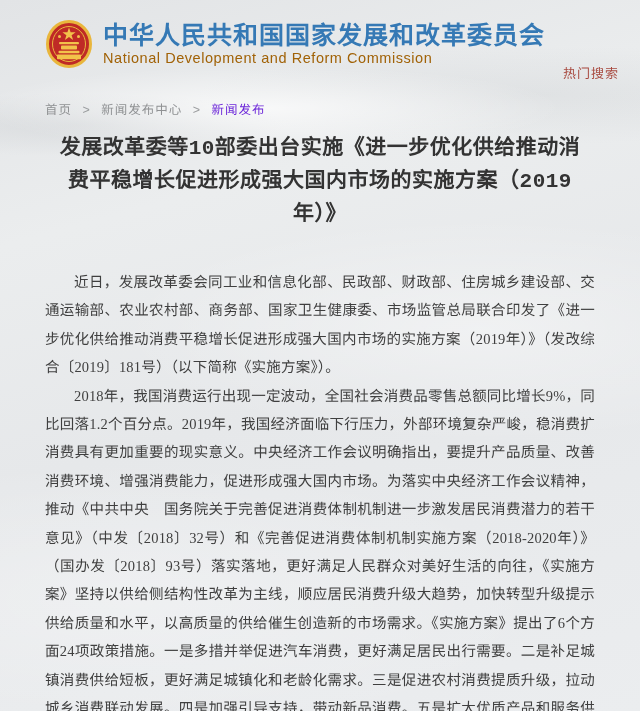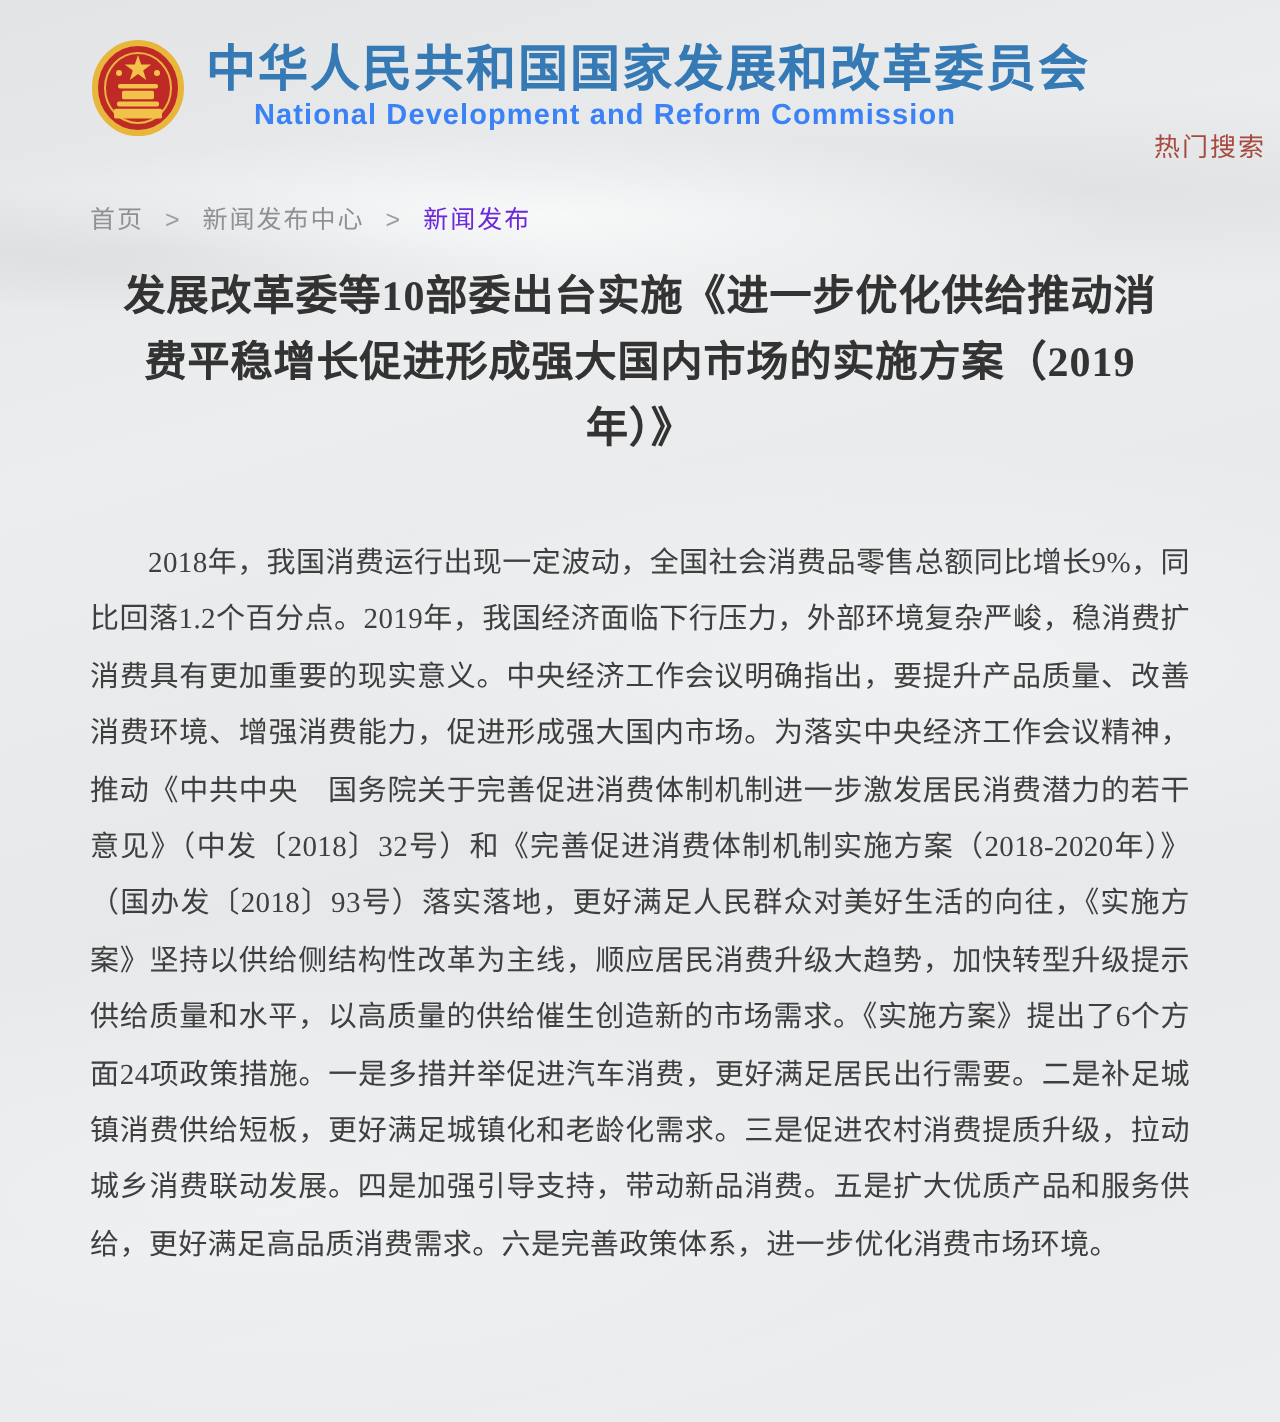--- a/index.html
+++ b/index.html
@@ -23,45 +23,45 @@
     position: absolute; left: 46px; top: 20px;
     display: flex; align-items: flex-start; text-decoration: none; cursor: pointer;
   }
   .emblem { width: 46px; height: 48px; margin-right: 11px; flex: 0 0 auto; }
   .brand-titles { padding-top: 1px; }
   .title-cn {
     font-size: 25px; font-weight: bold; letter-spacing: 1px;
     color: #3579b5; line-height: 28px; white-space: nowrap;
   }
   .title-en {
-    font-size: 14.5px; font-weight: bold; color: #3b82f6;
-    letter-spacing: 0.55px; line-height: 19px; white-space: nowrap; margin-left: 24px;
+    font-size: 14.5px; font-weight: normal; color: #a16207;
+    letter-spacing: 0.55px; line-height: 19px; white-space: nowrap;
   }
   .hot-search {
-    position: absolute; right: 7px; top: 63px;
+    position: absolute; right: 21px; top: 63px;
     font-size: 13px; color: #a8493f; text-decoration: none; cursor: pointer;
     letter-spacing: 1px;
   }
 
   
   .breadcrumb {
     position: absolute; left: 45px; top: 99px;
     font-size: 12.5px; color: #8f9193; letter-spacing: 1px;
   }
   .breadcrumb a { color: #8f9193; text-decoration: none; cursor: pointer; font-family: Liberation Mono, monospace; }
   .breadcrumb .sep { margin: 0 6px; color: #9a9c9e; }
   .breadcrumb .current { color: #6d28d9; }
 
   
   .article { position: absolute; left: 0; top: 126px; width: 640px; }
   .article-title {
     margin: 6px 52px 0 52px;
     font-size: 21px; font-weight: bold; color: #333;
     line-height: 33px; text-align: center; letter-spacing: 0.5px;
-    font-family: Liberation Serif, serif;
+    font-family: Liberation Mono, monospace;
   }
   .article-body { margin: 37px 45px 0 45px; }
   .article-body p {
     font-family: "Liberation Serif", "DejaVu Serif", serif;
     font-size: 14.5px; color: #3f3f3f;
     line-height: 28.4px; text-align: justify; text-indent: 2em;
     letter-spacing: 0.2px;
   }
 </style>
 </head>
@@ -97,17 +97,18 @@
     <a>首页</a>
     <span class="sep">&gt;</span>
     <a>新闻发布中心</a>
     <span class="sep">&gt;</span>
     <span class="current">新闻发布</span>
   </nav>
 
   <main class="article">
     <h1 class="article-title">发展改革委等10部委出台实施《进一步优化供给推动消费平稳增长促进形成强大国内市场的实施方案（2019年）》</h1>
     <div class="article-body">
+      <p>近日，发展改革委会同工业和信息化部、民政部、财政部、住房城乡建设部、交通运输部、农业农村部、商务部、国家卫生健康委、市场监管总局联合印发了《进一步优化供给推动消费平稳增长促进形成强大国内市场的实施方案（2019年）》（发改综合〔2019〕181号）（以下简称《实施方案》）。</p>
       <p>2018年，我国消费运行出现一定波动，全国社会消费品零售总额同比增长9%，同比回落1.2个百分点。2019年，我国经济面临下行压力，外部环境复杂严峻，稳消费扩消费具有更加重要的现实意义。中央经济工作会议明确指出，要提升产品质量、改善消费环境、增强消费能力，促进形成强大国内市场。为落实中央经济工作会议精神，推动《中共中央　国务院关于完善促进消费体制机制进一步激发居民消费潜力的若干意见》（中发〔2018〕32号）和《完善促进消费体制机制实施方案（2018-2020年）》（国办发〔2018〕93号）落实落地，更好满足人民群众对美好生活的向往，《实施方案》坚持以供给侧结构性改革为主线，顺应居民消费升级大趋势，加快转型升级提示供给质量和水平，以高质量的供给催生创造新的市场需求。《实施方案》提出了6个方面24项政策措施。一是多措并举促进汽车消费，更好满足居民出行需要。二是补足城镇消费供给短板，更好满足城镇化和老龄化需求。三是促进农村消费提质升级，拉动城乡消费联动发展。四是加强引导支持，带动新品消费。五是扩大优质产品和服务供给，更好满足高品质消费需求。六是完善政策体系，进一步优化消费市场环境。</p>
     </div>
   </main>
 
 </div>
 
 </body></html>

